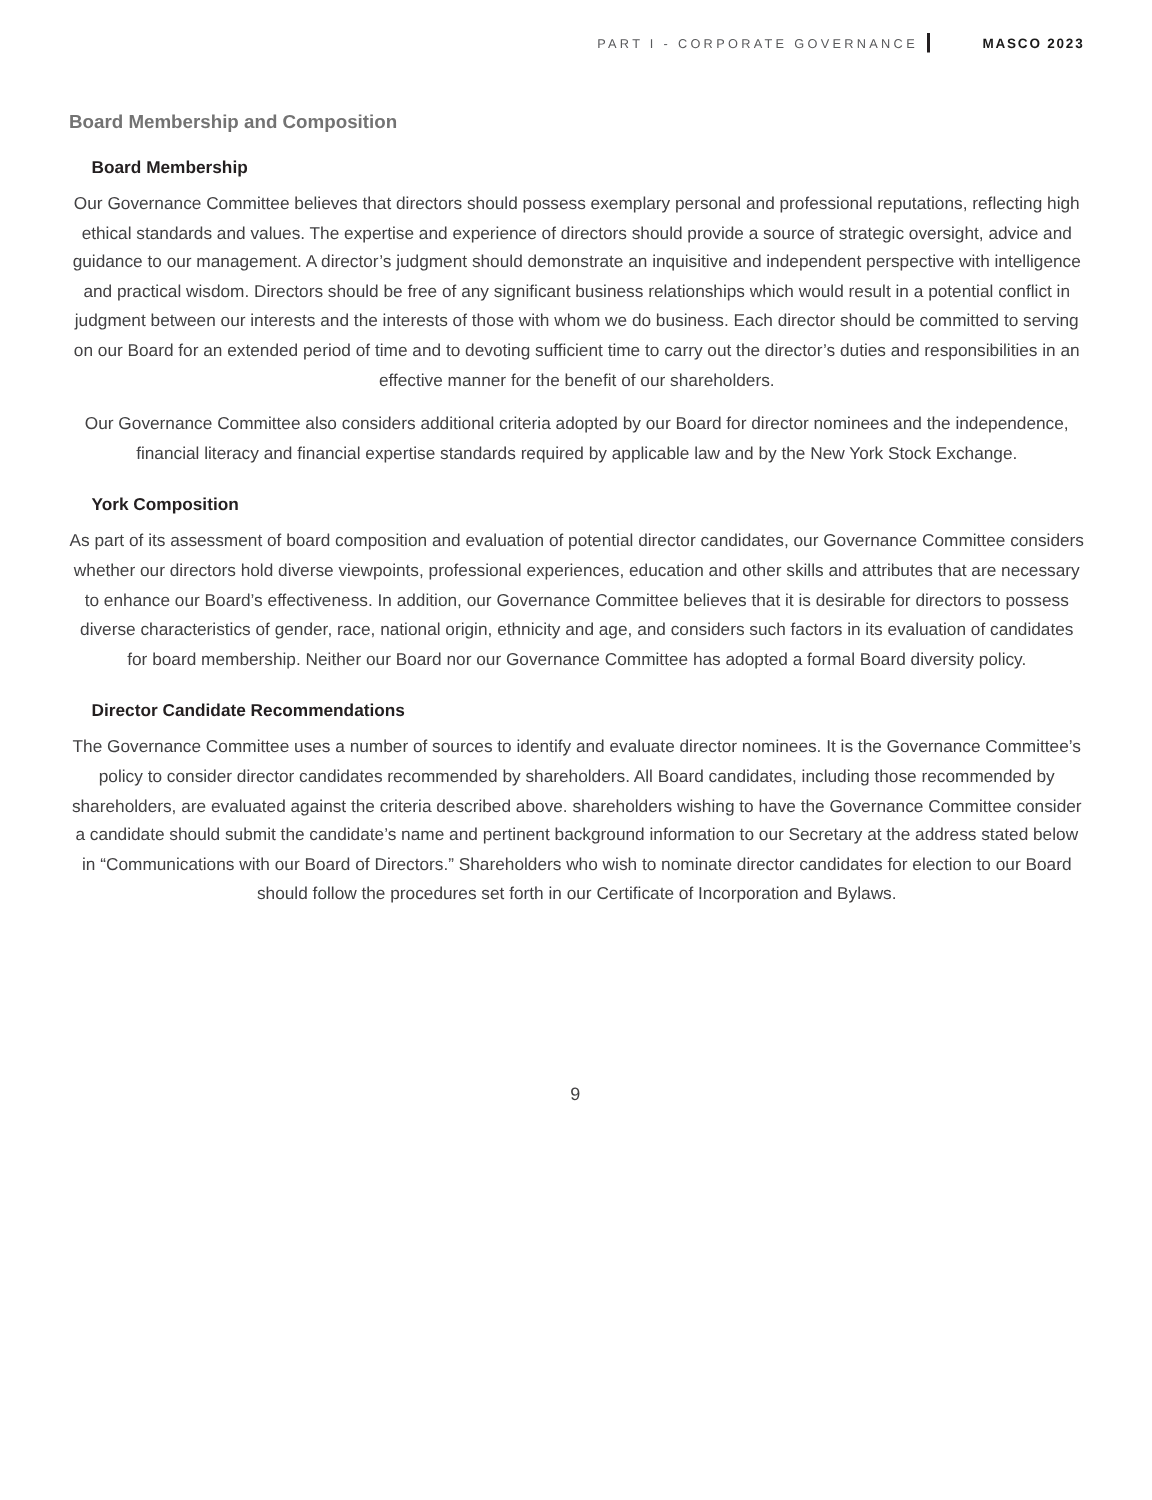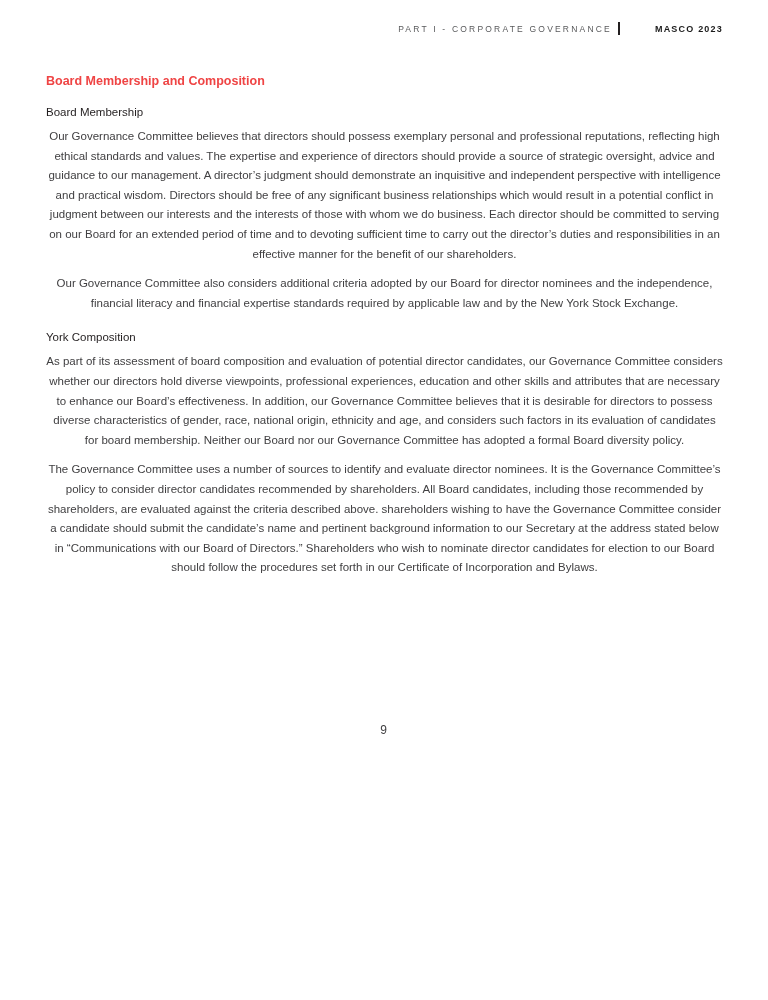--- a/index.html
+++ b/index.html
@@ -47,28 +47,28 @@
   }
   .content {
     position: absolute;
     top: 74px;
     left: 46px;
     right: 45px;
   }
   .doc-title {
     font-size: 12.5px;
     font-weight: bold;
-    color: #ef4444;
+    color: #737373;
     margin: 0 0 14px 0;
   }
   .subheading {
     font-size: 11.5px;
-    font-weight: normal;
+    font-weight: bold;
     color: #231f20;
-    margin: 18px 0 9px 0;
+    margin: 18px 0 9px 15px;
   }
   .content p {
     font-size: 11.5px;
     line-height: 19.6px;
     color: #414042;
     margin: 0 0 10px 0;
     text-align: center;
   }
   .page-footer {
     position: absolute;
@@ -103,20 +103,21 @@
       <p>Our Governance Committee believes that directors should possess exemplary personal and professional reputations, reflecting high ethical standards and values. The expertise and experience of directors should provide a source of strategic oversight, advice and guidance to our management. A director’s judgment should demonstrate an inquisitive and independent perspective with intelligence and practical wisdom. Directors should be free of any significant business relationships which would result in a potential conflict in judgment between our interests and the interests of those with whom we do business. Each director should be committed to serving on our Board for an extended period of time and to devoting sufficient time to carry out the director’s duties and responsibilities in an effective manner for the benefit of our shareholders.</p>
       <p>Our Governance Committee also considers additional criteria adopted by our Board for director nominees and the independence, financial literacy and financial expertise standards required by applicable law and by the New York Stock Exchange.</p>
     </section>
 
     <section>
       <h2 class="subheading">York Composition</h2>
       <p>As part of its assessment of board composition and evaluation of potential director candidates, our Governance Committee considers whether our directors hold diverse viewpoints, professional experiences, education and other skills and attributes that are necessary to enhance our Board’s effectiveness. In addition, our Governance Committee believes that it is desirable for directors to possess diverse characteristics of gender, race, national origin, ethnicity and age, and considers such factors in its evaluation of candidates for board membership. Neither our Board nor our Governance Committee has adopted a formal Board diversity policy.</p>
     </section>
 
     <section>
+      <h2 class="subheading">Director Candidate Recommendations</h2>
       <p>The Governance Committee uses a number of sources to identify and evaluate director nominees. It is the Governance Committee’s policy to consider director candidates recommended by shareholders. All Board candidates, including those recommended by shareholders, are evaluated against the criteria described above. shareholders wishing to have the Governance Committee consider a candidate should submit the candidate’s name and pertinent background information to our Secretary at the address stated below in “Communications with our Board of Directors.” Shareholders who wish to nominate director candidates for election to our Board should follow the procedures set forth in our Certificate of Incorporation and Bylaws.</p>
     </section>
 
   </main>
 
   <footer class="page-footer">
     <span class="page-number">9</span>
   </footer>
 
 </div>

